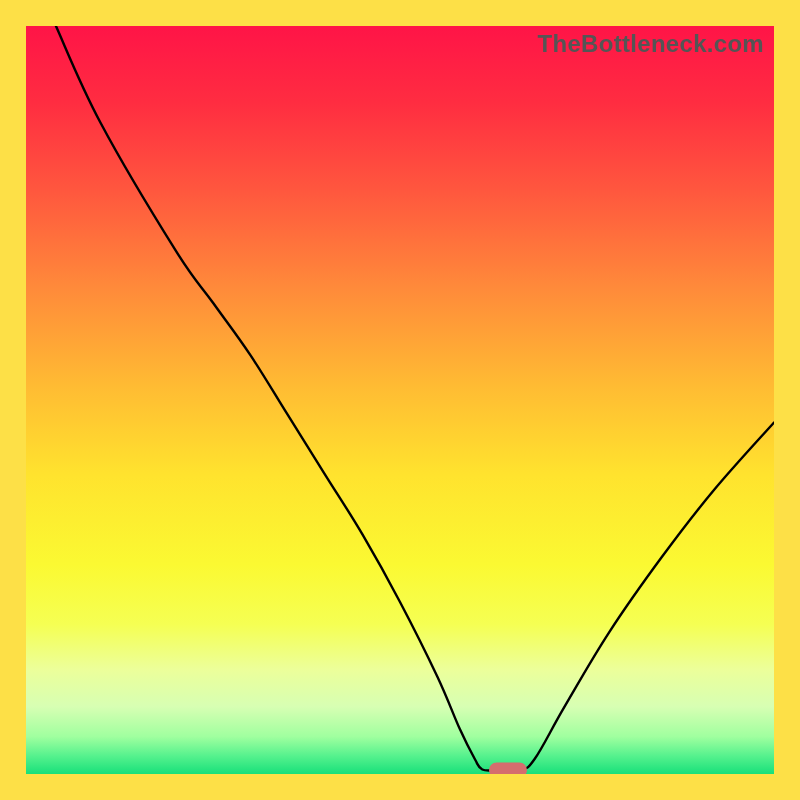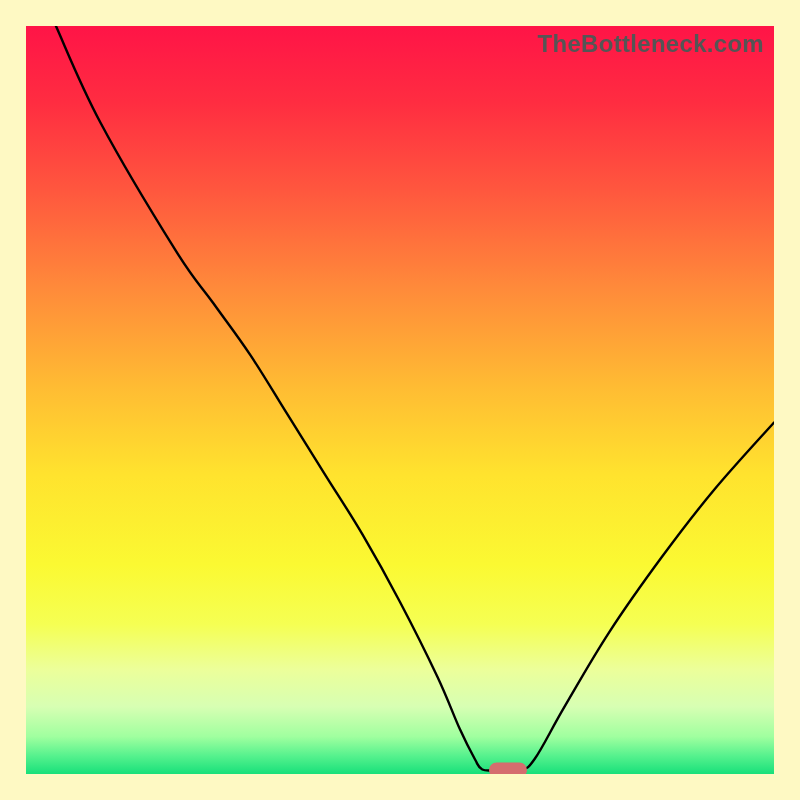--- a/index.html
+++ b/index.html
@@ -8,21 +8,21 @@
     width: 800px;
     height: 800px;
     overflow: hidden;
     background: #000;
     font-family: Arial, Helvetica, sans-serif;
   }
   .frame {
     position: relative;
     width: 800px;
     height: 800px;
-    background: #fef9c3;
+    background: #fde047;
     text-align: right;
   }
   .plot-area {
     position: absolute;
     left: 26px;
     top: 26px;
     width: 748px;
     height: 748px;
     overflow: hidden;
   }

